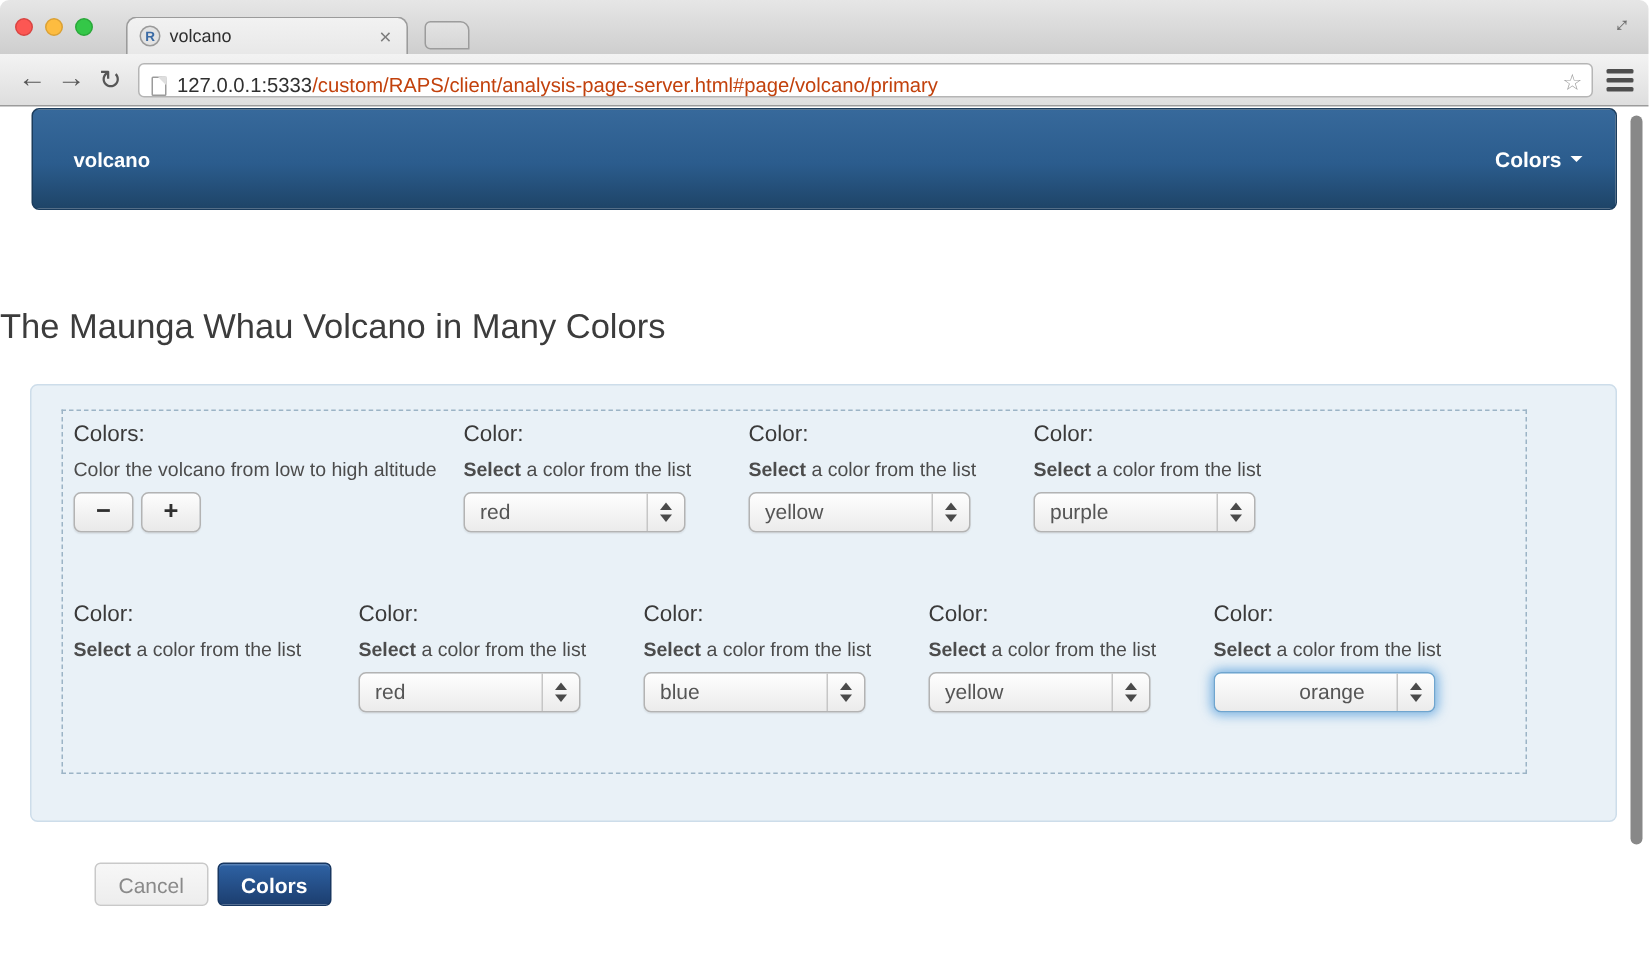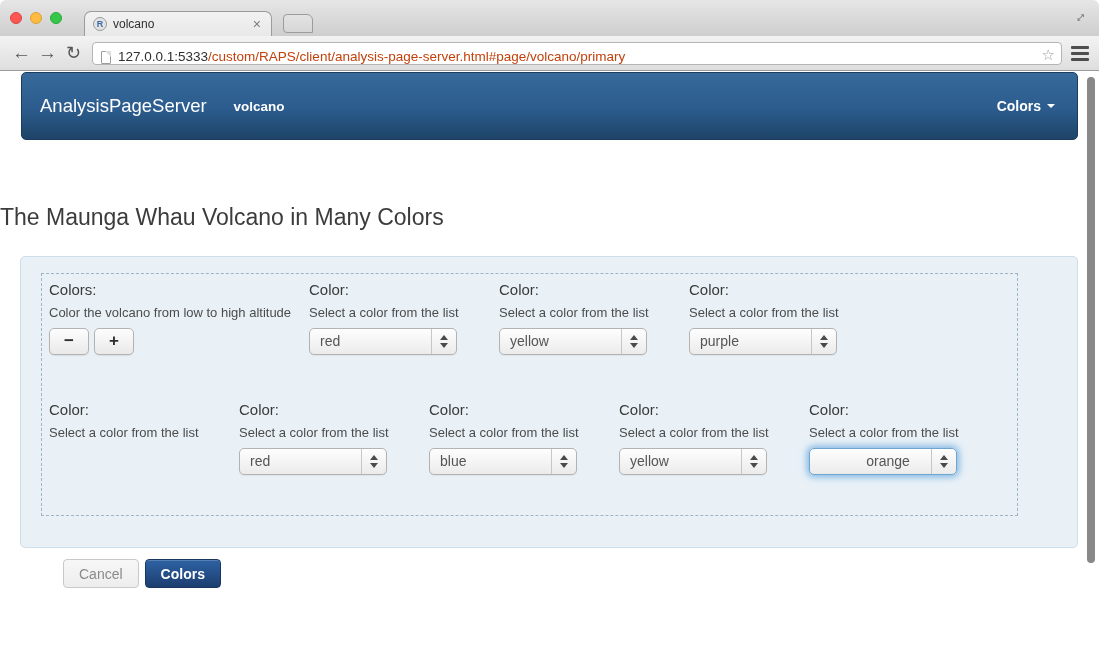--- a/index.html
+++ b/index.html
@@ -118,21 +118,21 @@
   .f2 { left:478px; top:24px; }
   .f3 { left:668px; top:24px; }
   .f4 { left:28px;  top:144px; }
   .f5 { left:218px; top:144px; }
   .f6 { left:408px; top:144px; }
   .f7 { left:598px; top:144px; }
   .f8 { left:788px; top:144px; }
 
   .flabel { font-size:15px; color:#3a3a3a; margin-bottom:7px; }
   .fdesc  { font-size:13px; color:#4c4c4c; margin-bottom:8px; white-space:nowrap; }
-  .fdesc b { font-weight:normal; }
+  .fdesc b { font-weight:bold; }
 
   .stepper { display:flex; gap:5px; }
   .stepbtn {
     width:40px; height:27px; border:1px solid #b3b3b3; border-radius:5px;
     background:linear-gradient(#fdfdfd,#e9e9e9);
     box-shadow:0 1px 1px rgba(0,0,0,0.08);
     font-size:17px; font-weight:bold; color:#2f2f2f;
     text-align:center; line-height:24px;
   }
 
@@ -149,21 +149,21 @@
     text-align:center;
   }
   .spin {
     position:absolute; right:0; top:0; bottom:0; width:25px;
     border-left:1px solid #c6c6c6;
     display:flex; flex-direction:column; align-items:center; justify-content:center; gap:3px;
   }
   .tri-up { width:0; height:0; border-left:4px solid transparent; border-right:4px solid transparent; border-bottom:5px solid #4a4a4a; }
   .tri-dn { width:0; height:0; border-left:4px solid transparent; border-right:4px solid transparent; border-top:5px solid #4a4a4a; }
 
-  .btn-row { position:absolute; left:42px; top:302px; display:flex; gap:6px; }
+  .btn-row { position:absolute; left:42px; top:318px; display:flex; gap:6px; }
   .btn {
     height:29px; padding:0 15px; border-radius:4px; font-size:14px;
     display:flex; align-items:center; justify-content:center;
   }
   .btn.cancel {
     background:linear-gradient(#f7f7f7,#ededed); border:1px solid #c9c9c9; color:#8a8a8a;
   }
   .btn.submit {
     background:linear-gradient(#2e62a4,#1c3e6f); border:1px solid #183761;
     color:#ffffff; font-weight:bold;
@@ -204,21 +204,20 @@
     <span class="star">☆</span>
   </div>
   <div class="menu-icon">
     <span></span>
       <span></span>
       <span></span>
   </div>
 </div>
 
 <div class="navbar">
-  <span class="brand">AnalysisPageServer</span>
   <span class="navpage">volcano</span>
   <span class="tools">
     <span>Colors</span>
     <span class="caret"></span>
   </span>
 </div>
 
 <div class="page-title">The Maunga Whau Volcano in Many Colors</div>
 
 <div class="well">

